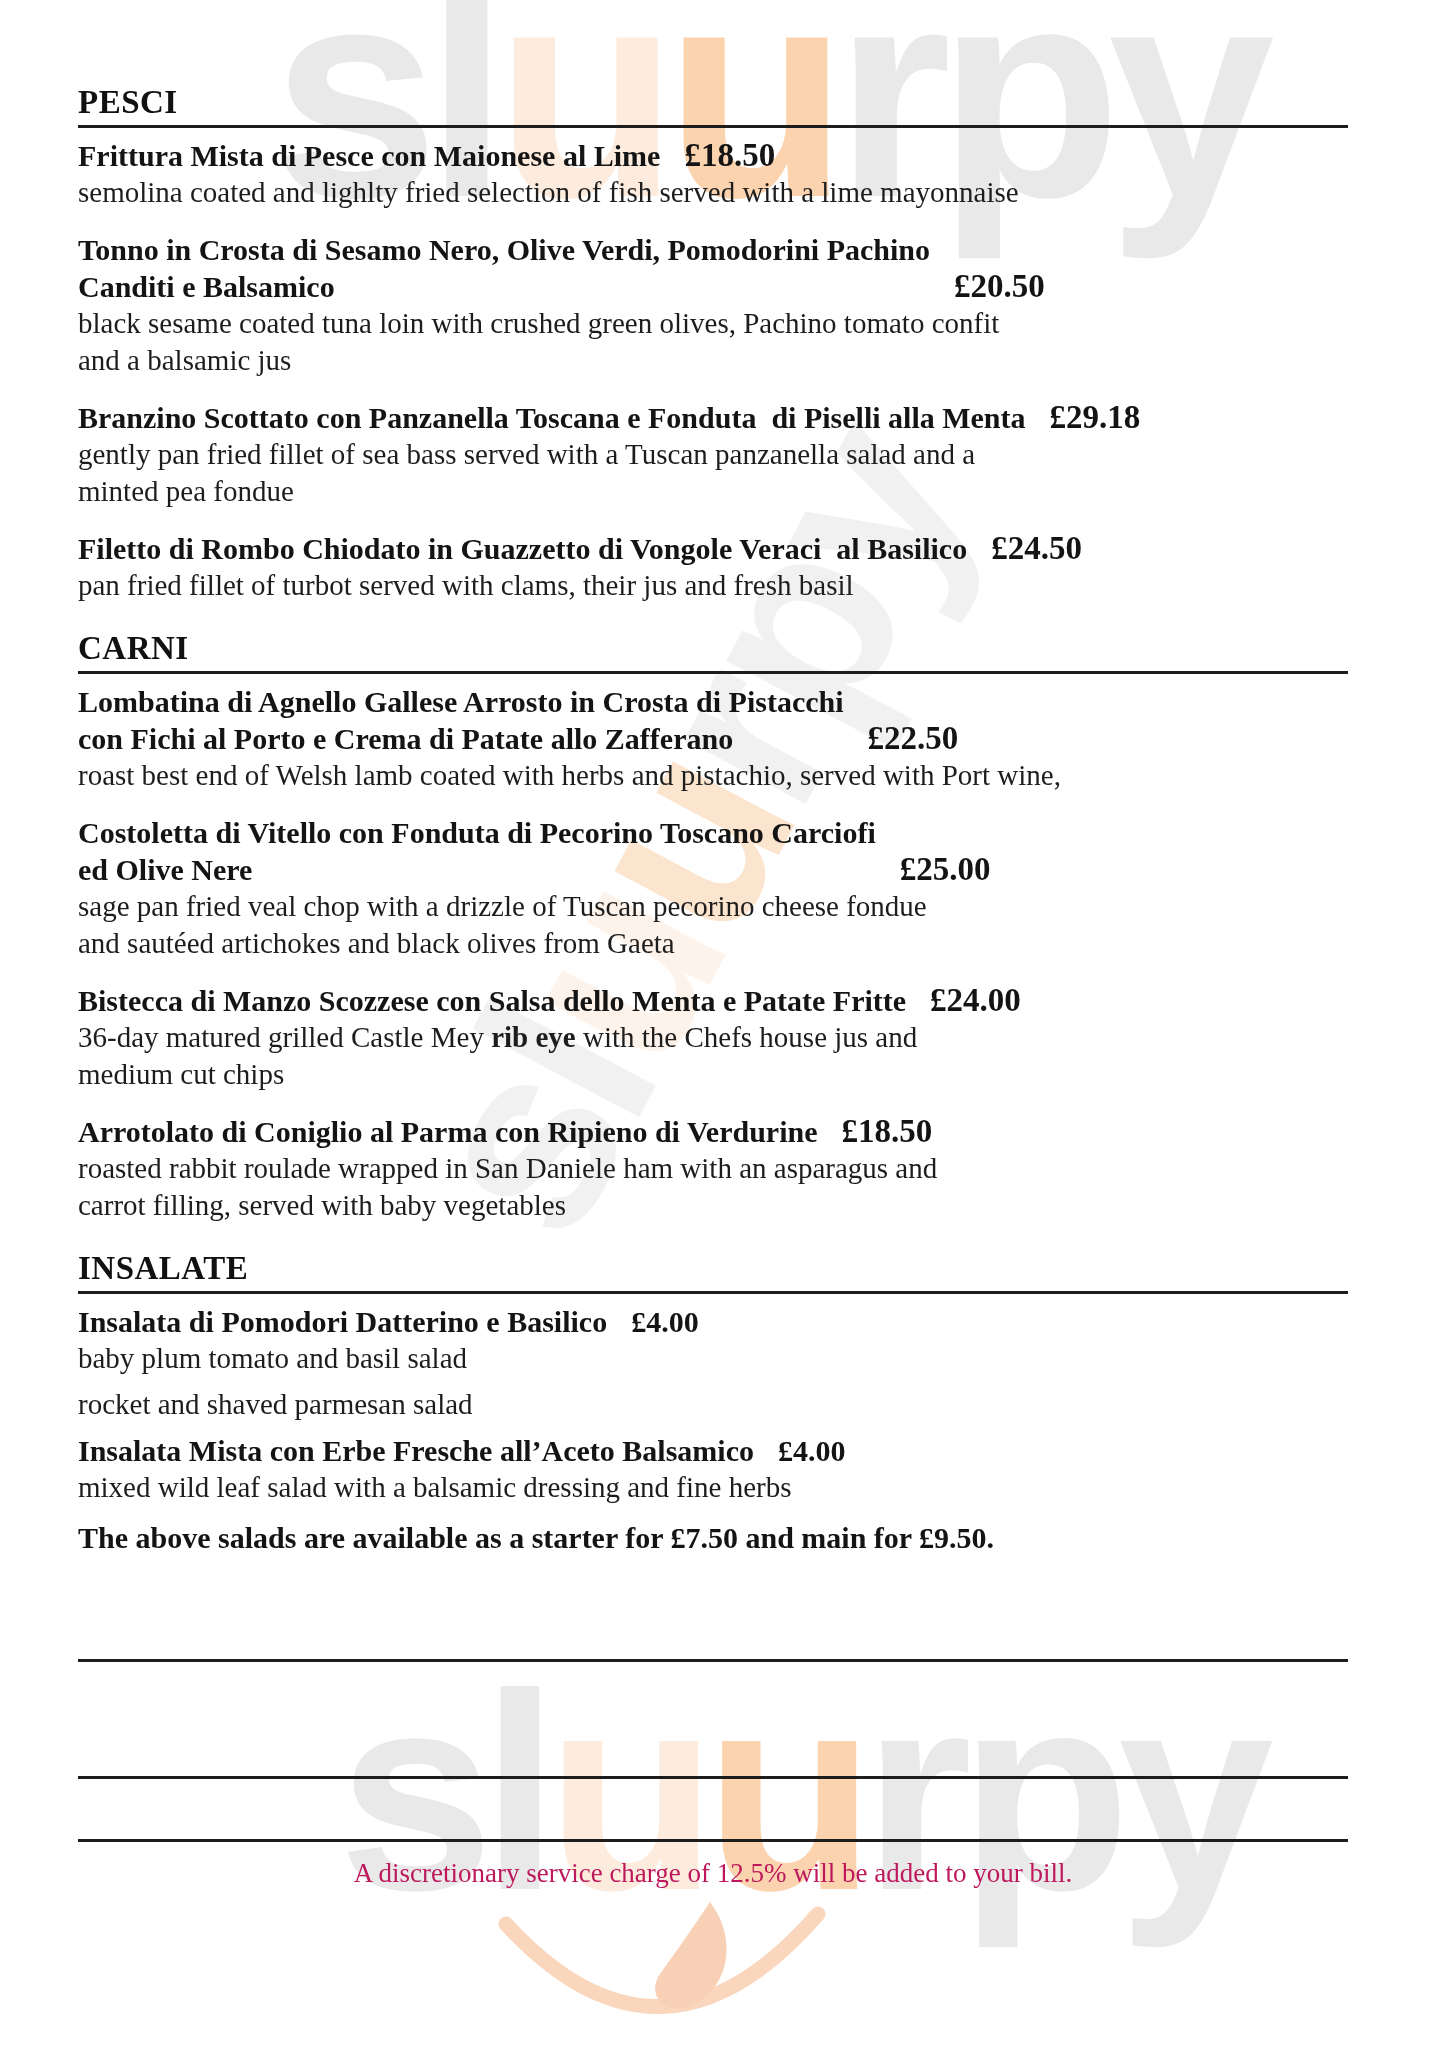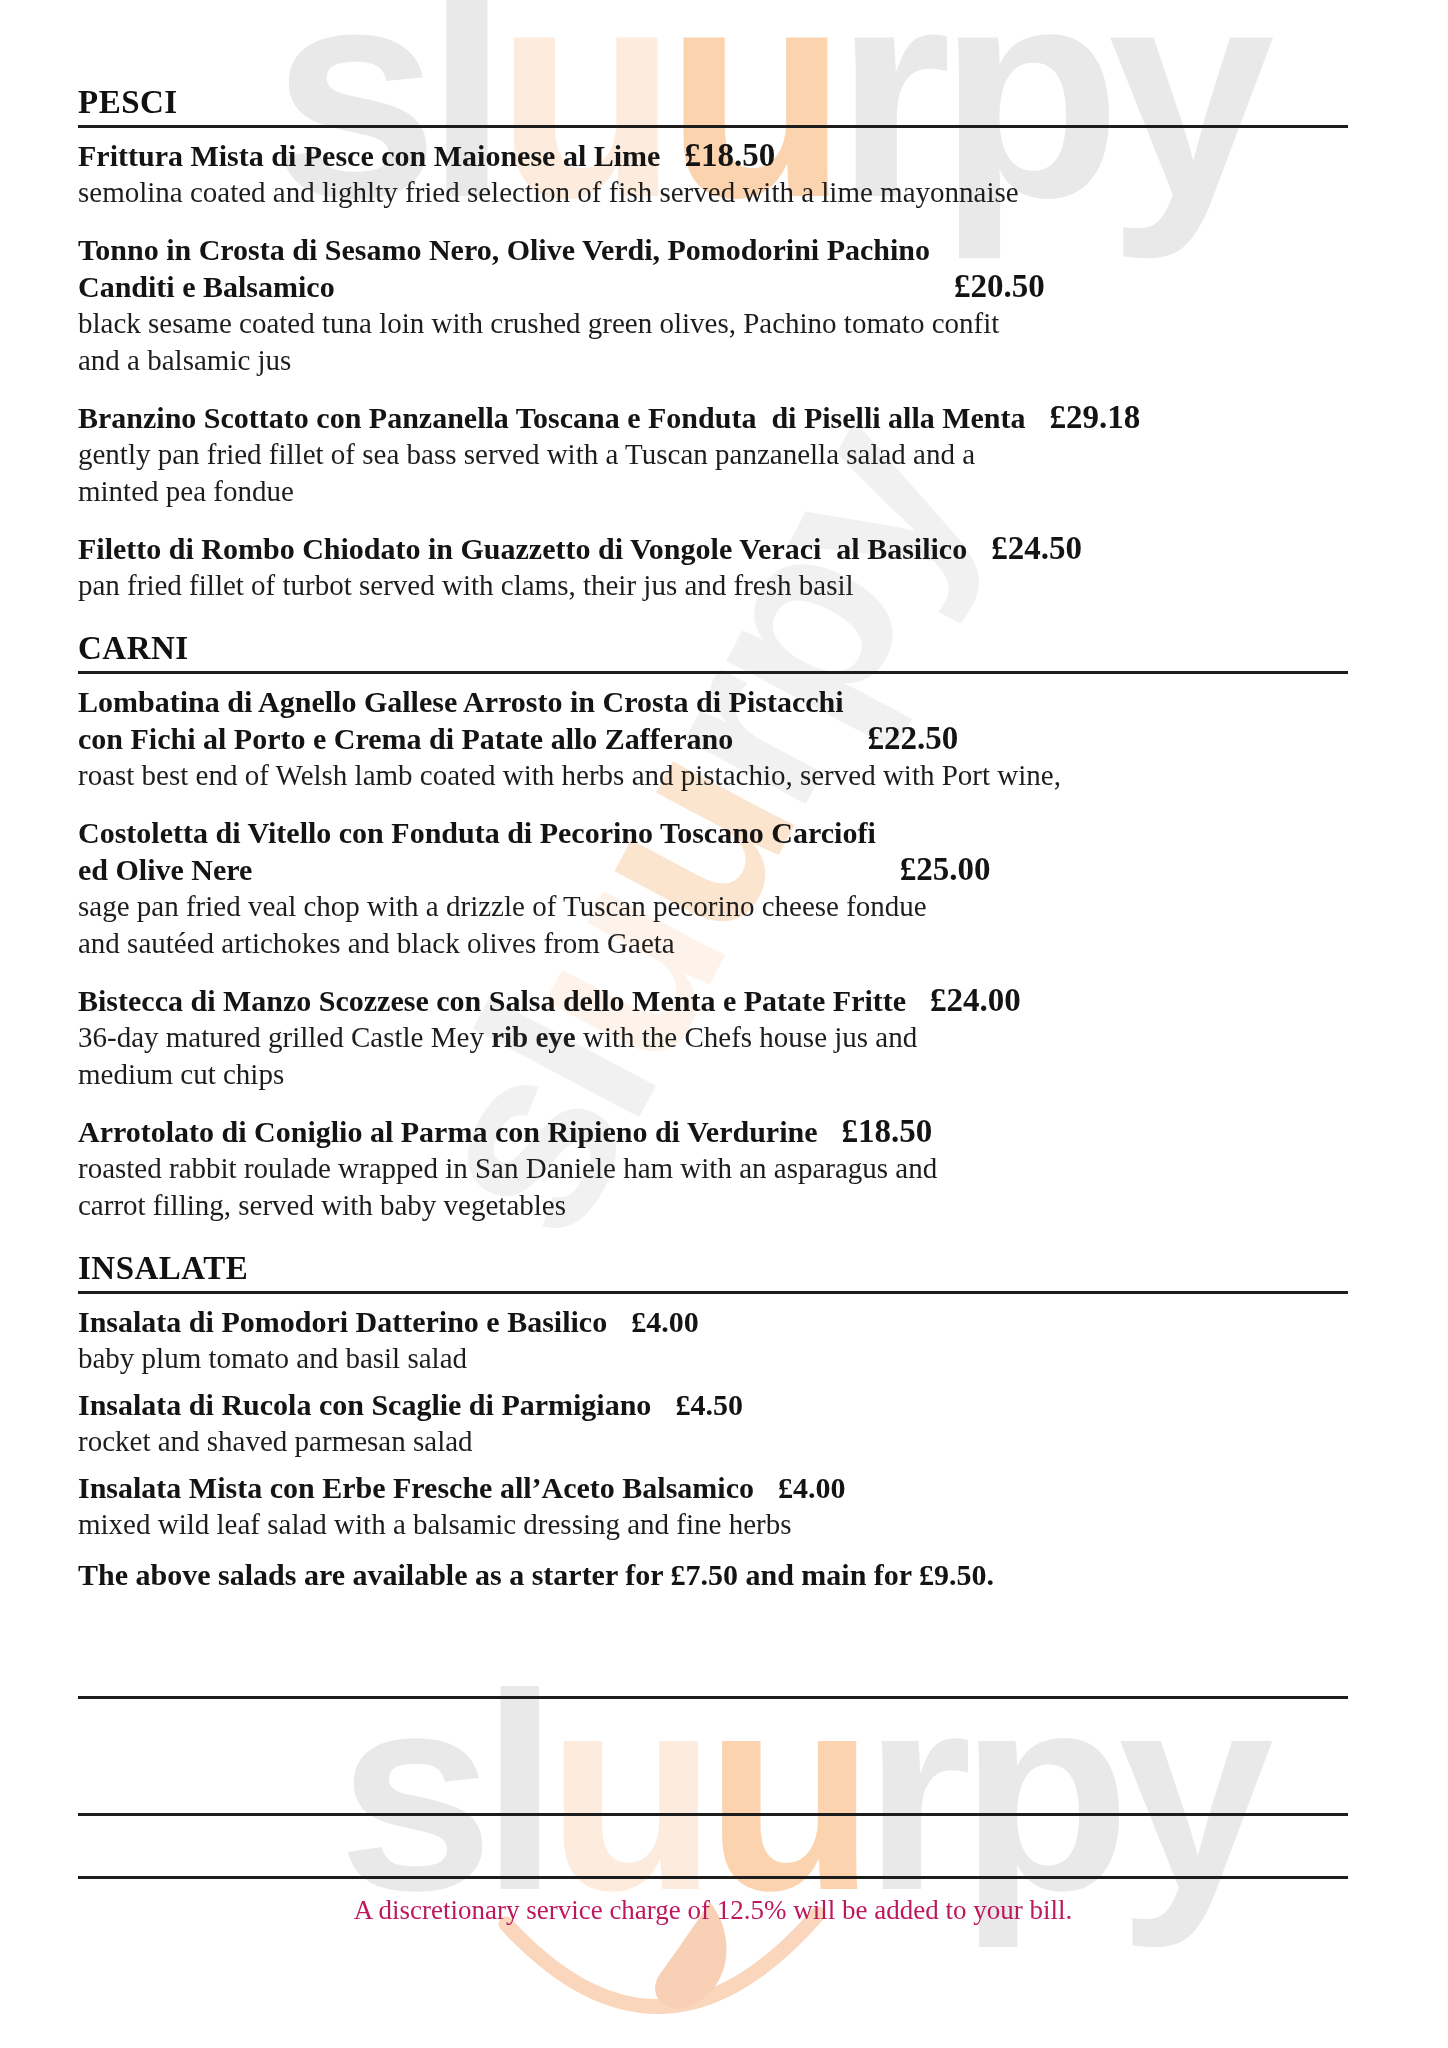--- a/index.html
+++ b/index.html
@@ -194,26 +194,20 @@
                 <h3 class="item-title">
                   <span class="title-line">Insalata di Pomodori Datterino e Basilico</span>
                 </h3>
                 <div class="item-price">£4.00</div>
               </div>
               <p class="item-desc">
                 <span class="desc-line">baby plum tomato and basil salad</span>
               </p>
             </div>
             <div class="menu-item">
-              <div class="item-head">
-                <h3 class="item-title">
-                  <span class="title-line">Insalata di Rucola con Scaglie di Parmigiano</span>
-                </h3>
-                <div class="item-price">£4.50</div>
-              </div>
               <p class="item-desc">
                 <span class="desc-line">rocket and shaved parmesan salad</span>
               </p>
             </div>
             <div class="menu-item">
               <div class="item-head">
                 <h3 class="item-title">
                   <span class="title-line">Insalata Mista con Erbe Fresche all’Aceto Balsamico</span>
                 </h3>
                 <div class="item-price">£4.00</div>

